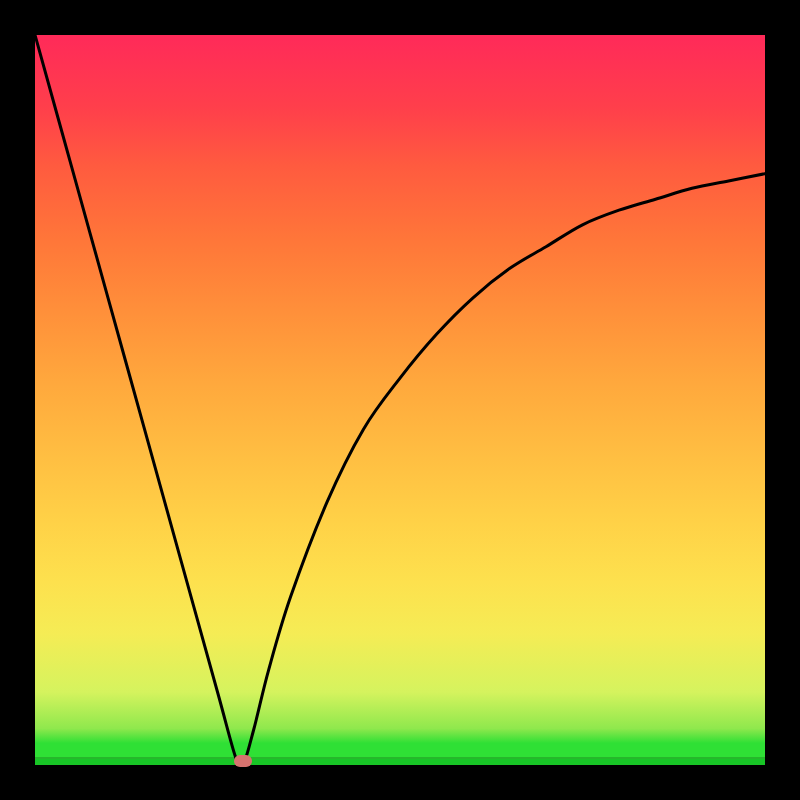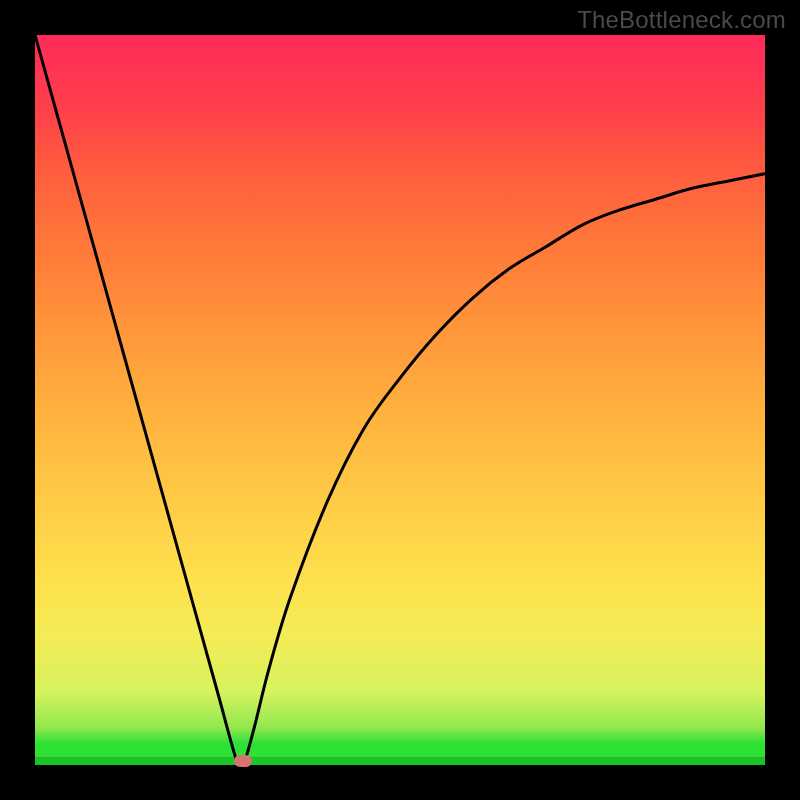--- a/index.html
+++ b/index.html
@@ -81,21 +81,20 @@
     background: #d6736f;
     border-radius: 6px;
     transform: translate(-50%, -50%);
     z-index: 5;
   }
 </style>
 </head>
 <body>
 
 <div class="frame">
-  <div class="watermark">TheBottleneck.com</div>
 
   <div class="plot-area">
     <div class="bottom-accent"></div>
     <div class="bottom-line"></div>
     <svg class="curve" viewBox="0 0 730 730" preserveAspectRatio="none">
       <path id="curve-path" fill="none" stroke="#000" stroke-width="3" stroke-linejoin="round" stroke-linecap="round" d="M 0.00 0.00 C 6.08 21.90, 24.33 87.60, 36.50 131.40 C 48.67 175.20, 60.83 219.00, 73.00 262.80 C 85.17 306.60, 97.33 350.40, 109.50 394.20 C 121.67 438.00, 133.83 481.80, 146.00 525.60 C 158.17 569.40, 173.38 624.15, 182.50 657.00 C 191.63 689.85, 196.49 710.53, 200.75 722.70 C 205.01 734.87, 205.01 734.87, 208.05 730.00 C 211.09 725.13, 214.74 709.32, 219.00 693.50 C 223.26 677.68, 227.52 657.00, 233.60 635.10 C 239.68 613.20, 245.77 590.08, 255.50 562.10 C 265.23 534.12, 279.83 495.18, 292.00 467.20 C 304.17 439.22, 316.33 414.88, 328.50 394.20 C 340.67 373.52, 352.83 358.92, 365.00 343.10 C 377.17 327.28, 389.33 312.68, 401.50 299.30 C 413.67 285.92, 425.83 273.75, 438.00 262.80 C 450.17 251.85, 462.33 242.12, 474.50 233.60 C 486.67 225.08, 498.83 219.00, 511.00 211.70 C 523.17 204.40, 535.33 195.88, 547.50 189.80 C 559.67 183.72, 571.83 179.46, 584.00 175.20 C 596.17 170.94, 608.33 167.90, 620.50 164.25 C 632.67 160.60, 644.83 156.34, 657.00 153.30 C 669.17 150.26, 681.33 148.43, 693.50 146.00 C 705.67 143.57, 723.92 139.92, 730.00 138.70"></path>
     </svg>
     <div id="marker" class="marker" style="left: 208.05px; top: 726px;"></div>
   </div>
 </div>

